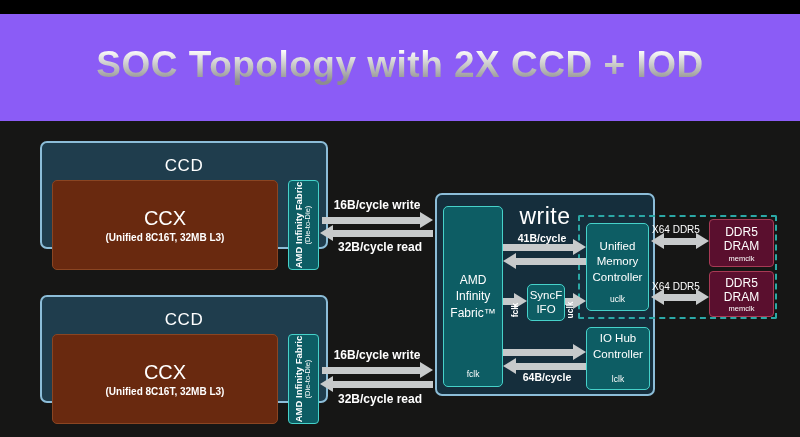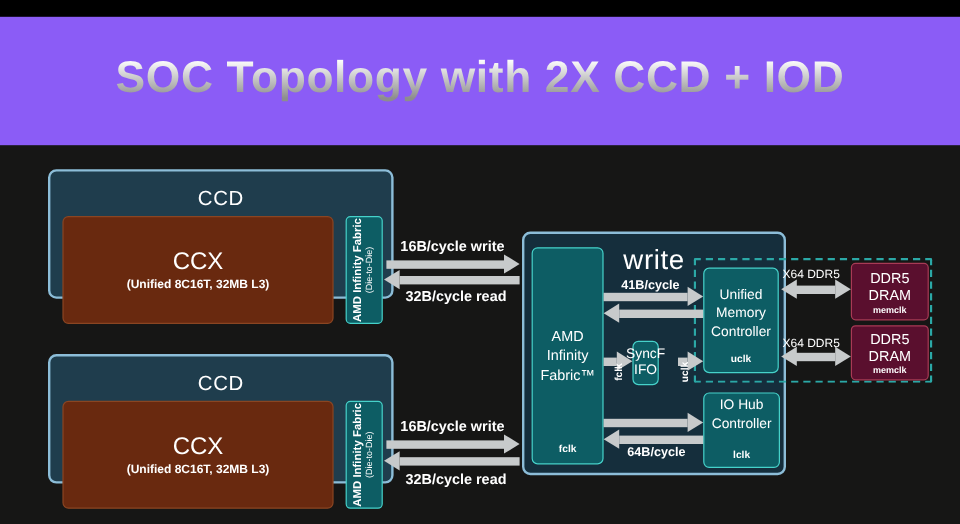--- a/index.html
+++ b/index.html
@@ -30,24 +30,24 @@
   .if-main{font-size:9.5px;font-weight:700;white-space:nowrap;}
   .if-sub{font-size:7.5px;white-space:nowrap;}
   .ciod{left:435px;top:179px;width:220px;height:203px;background:var(--ciod-fill,#152e3c);
         border:2px solid var(--ccd-border,#8cbdd8);border-radius:7px;z-index:1;}
   .ciod-label{position:absolute;left:0;top:8px;width:100%;text-align:center;
               font-size:23px;font-weight:400;letter-spacing:.5px;}
   .tealblk{background:var(--teal-fill,#0d5d64);border:1.5px solid var(--teal-border,#46d2ca);
            border-radius:5px;display:flex;align-items:center;justify-content:center;
            text-align:center;line-height:1.35;}
   .aif{left:6px;top:11px;width:60px;height:181px;font-size:12px;}
-  .syncf{left:90px;top:89px;width:22px;height:37px;font-size:11.5px;line-height:1.2;}
+  .syncf{left:90px;top:89px;width:38px;height:37px;font-size:11.5px;line-height:1.2;}
   .umc{left:149px;top:28px;width:63px;height:88px;font-size:11.5px;padding-bottom:10px;}
   .iohub{left:149px;top:132px;width:64px;height:63px;font-size:11.5px;padding-bottom:24px;}
-  .clk{position:absolute;left:0;width:100%;text-align:center;font-size:8.5px;font-weight:700;}
+  .clk{position:absolute;left:0;width:100%;text-align:center;font-size:8.5px;font-weight:400;}
   .dashedbox{left:578px;top:201px;width:199px;height:104px;
              border:2px dashed var(--dashed,#2ba8a6);border-radius:2px;z-index:2;}
   .dram{width:65px;background:var(--dram-fill,#5a0f2e);
         border:1.5px solid var(--dram-border,#a83a55);border-radius:4px;z-index:3;
         display:flex;align-items:center;justify-content:center;text-align:center;
         font-size:12px;line-height:1.2;padding-bottom:8px;box-sizing:border-box;}
   .bar{position:absolute;height:7px;background:var(--arrow,#c7cacb);z-index:3;}
   .ah{position:absolute;width:0;height:0;border-top:8px solid transparent;
       border-bottom:8px solid transparent;z-index:3;}
   .ah-r{border-left:13px solid var(--arrow,#c7cacb);}

